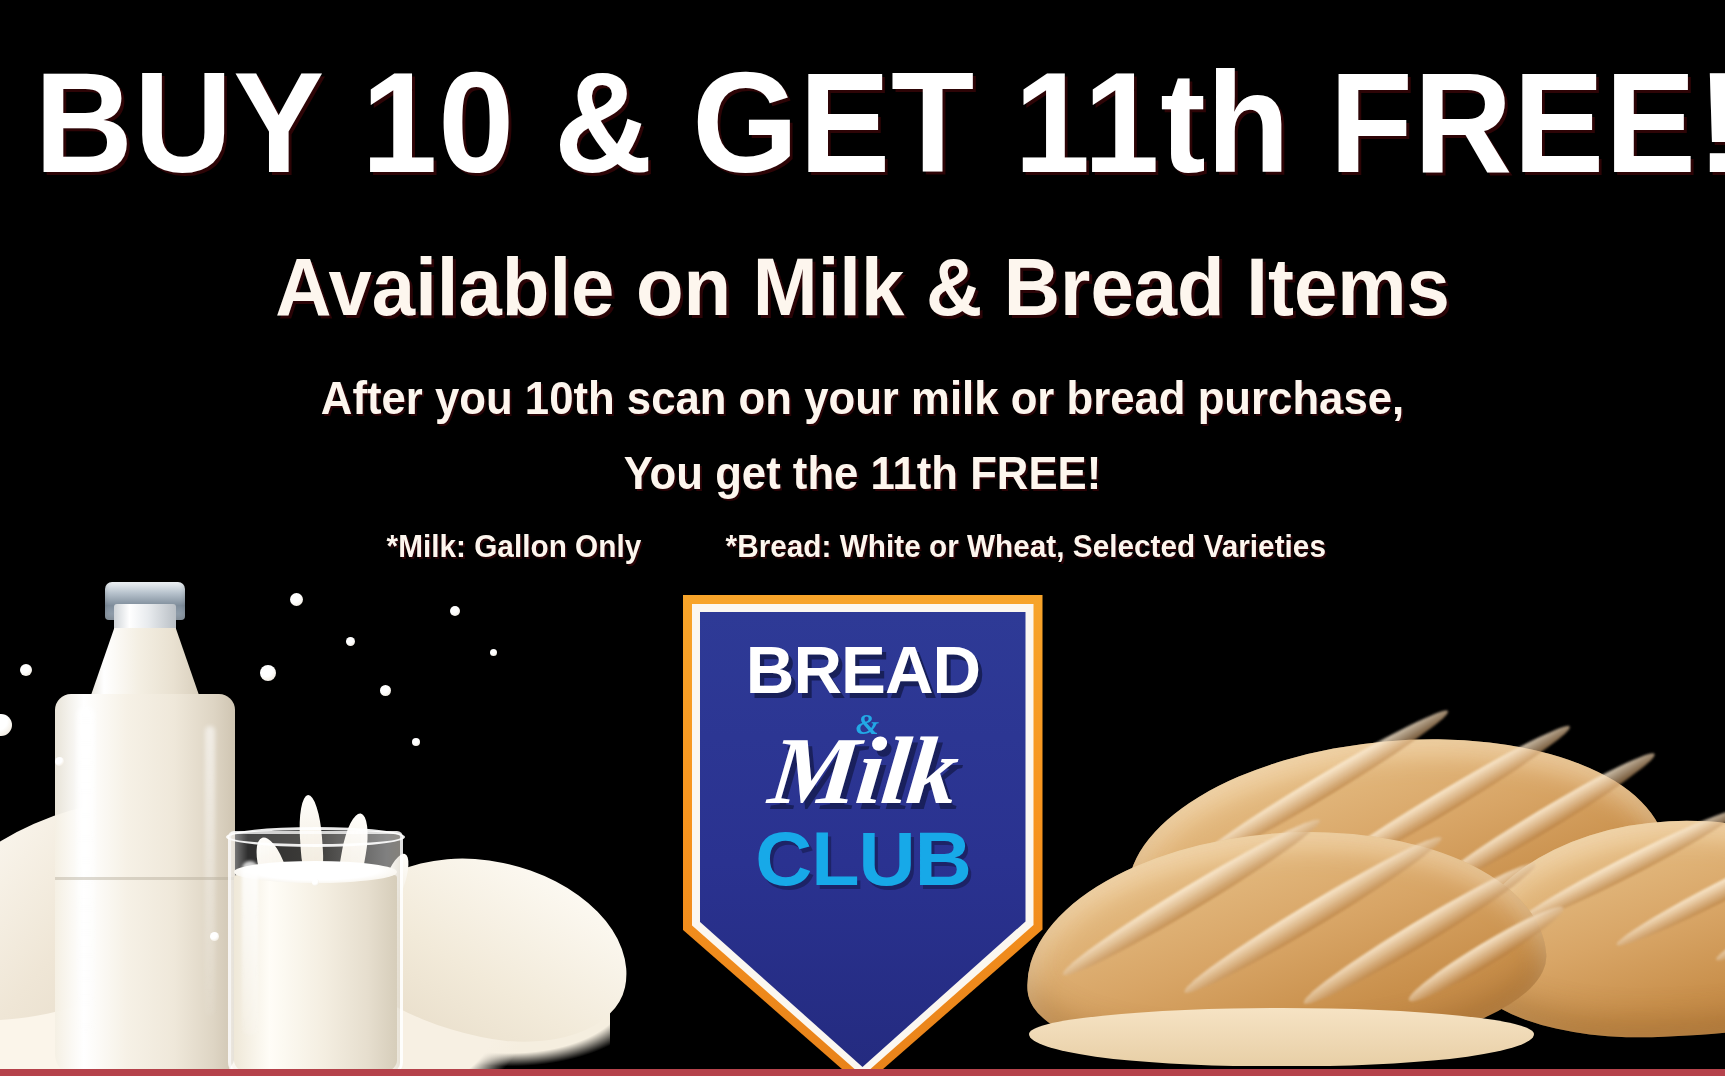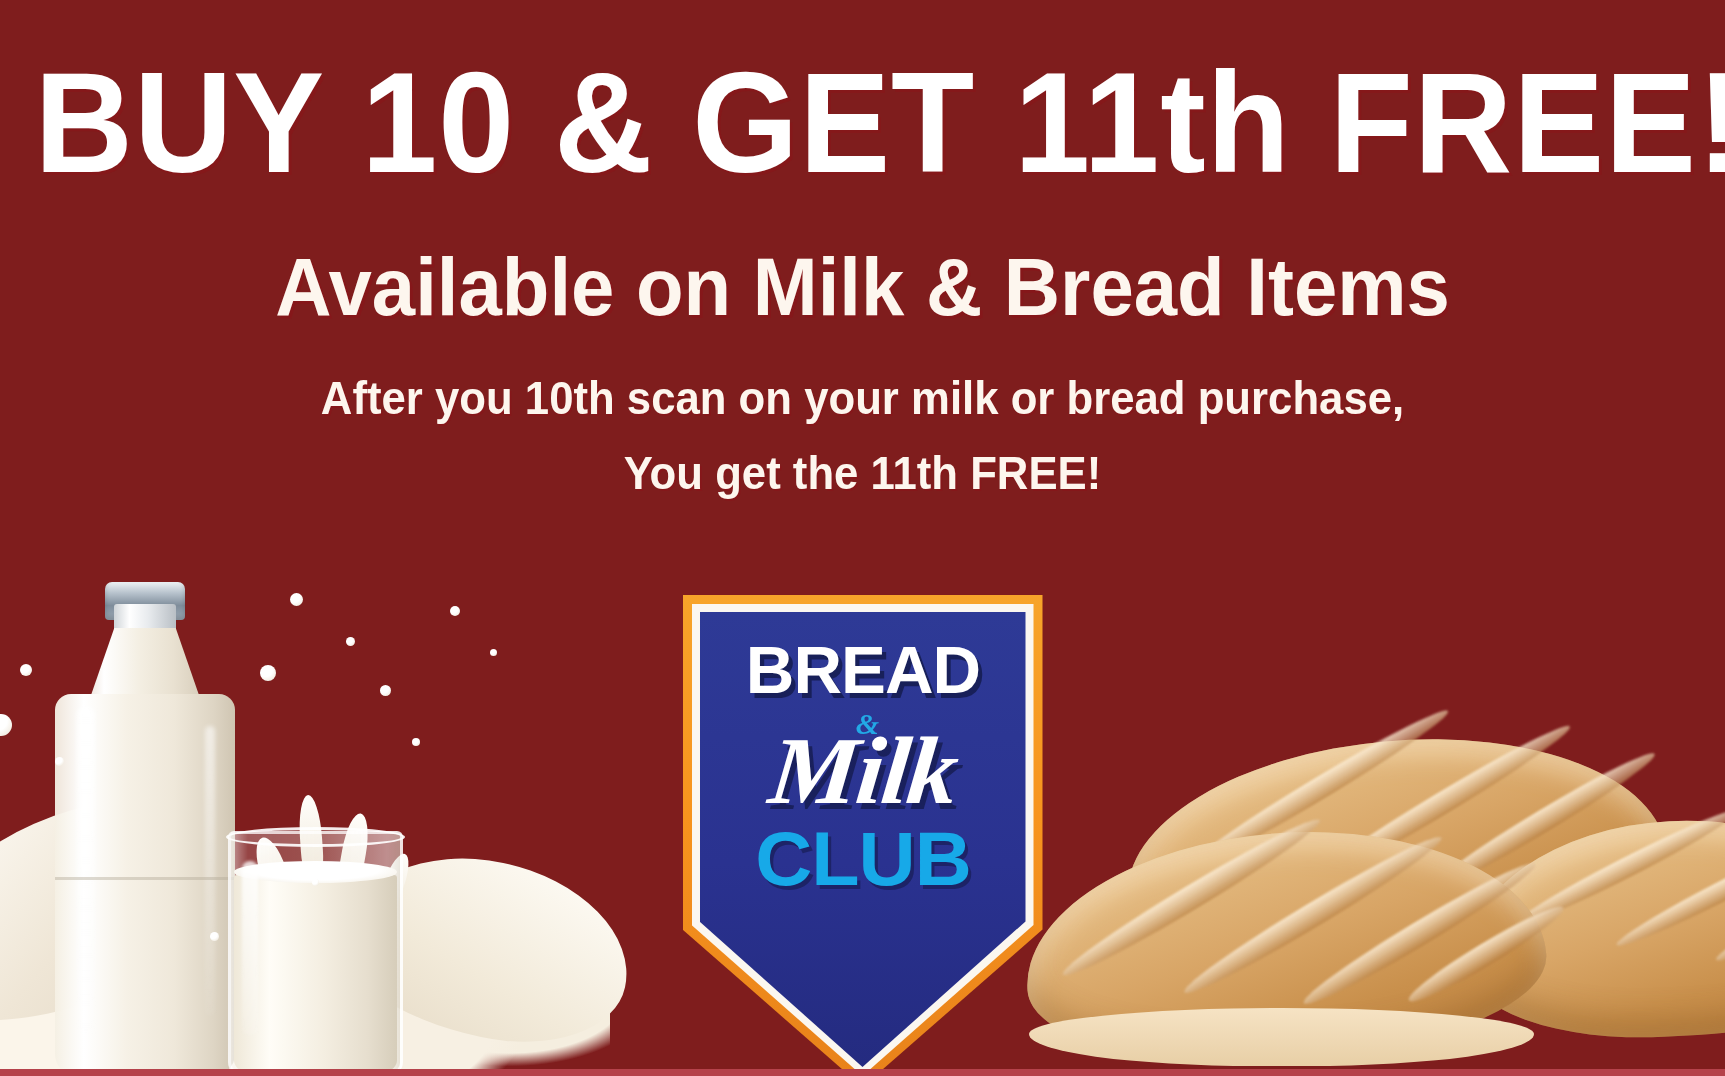--- a/index.html
+++ b/index.html
@@ -2,21 +2,21 @@
 <html><head>
 <meta charset="utf-8">
 <style>
   * { margin:0; padding:0; box-sizing:border-box; }
   html,body { background:#ffffff; }
   body { font-family:"Liberation Sans", sans-serif; }
 
   .banner{
     position:relative;
     width:1725px; height:1076px;
-    background:#7f1d1d;
+    background:#000000;
     overflow:hidden;
   }
 
   
   .bottom-strip{
     position:absolute; left:0; bottom:0; width:100%; height:7px;
     background:#b5424b;
     z-index:40;
   }
 
@@ -399,20 +399,24 @@
       <div class="score" style="left:370px;top:124px;width:180px;height:22px;transform:rotate(-27deg);"></div>
     </div>
     <div class="loaf-base"></div>
   </div>
 
   <div class="copy">
     <div class="headline">BUY 10 &amp; GET 11th FREE!</div>
     <div class="subhead">Available on Milk &amp; Bread Items</div>
     <div class="line1">After you 10th scan on your milk or bread purchase,</div>
     <div class="line2">You get the 11th FREE!</div>
+    <div class="finerow">
+      <span class="fine">*Milk: Gallon Only</span>
+      <span class="fine">*Bread: White or Wheat, Selected Varieties</span>
+    </div>
   </div>
 
   <div class="badge">
     <div class="badge-outer"></div>
     <div class="badge-white"></div>
     <div class="badge-inner"></div>
     <div class="badge-content">
       <div class="bd-bread">BREAD</div>
       <div class="bd-amp">&amp;</div>
       <div class="bd-milk">Milk</div>

